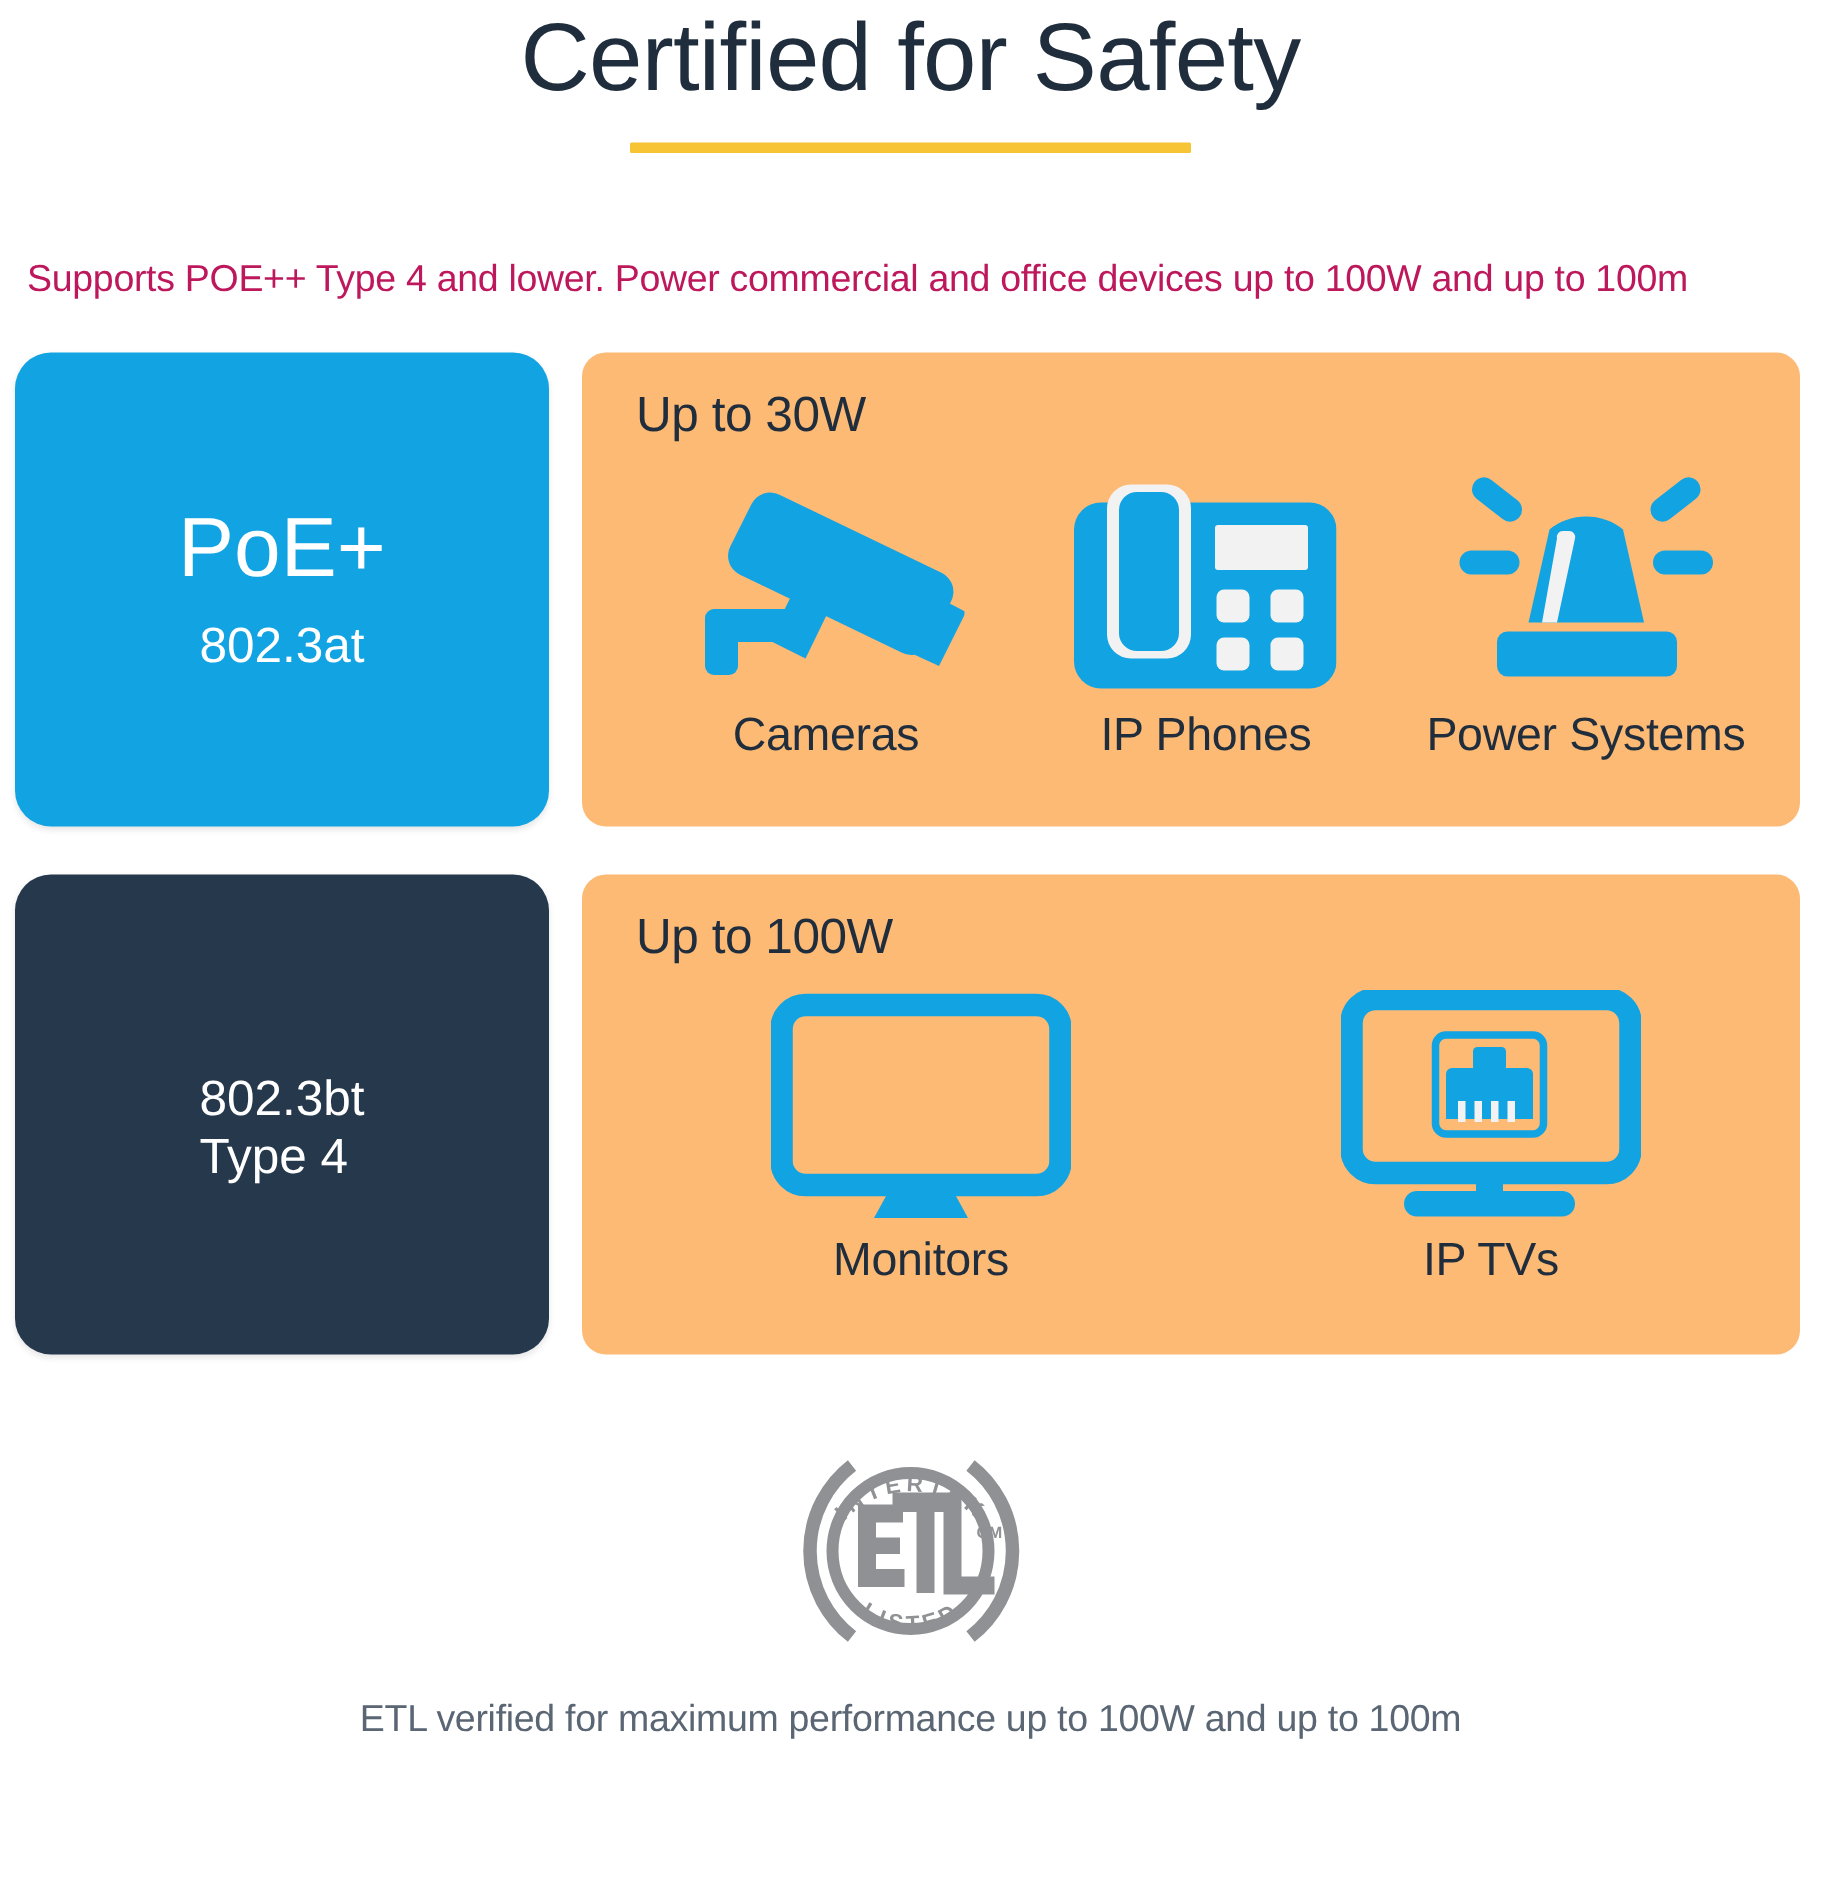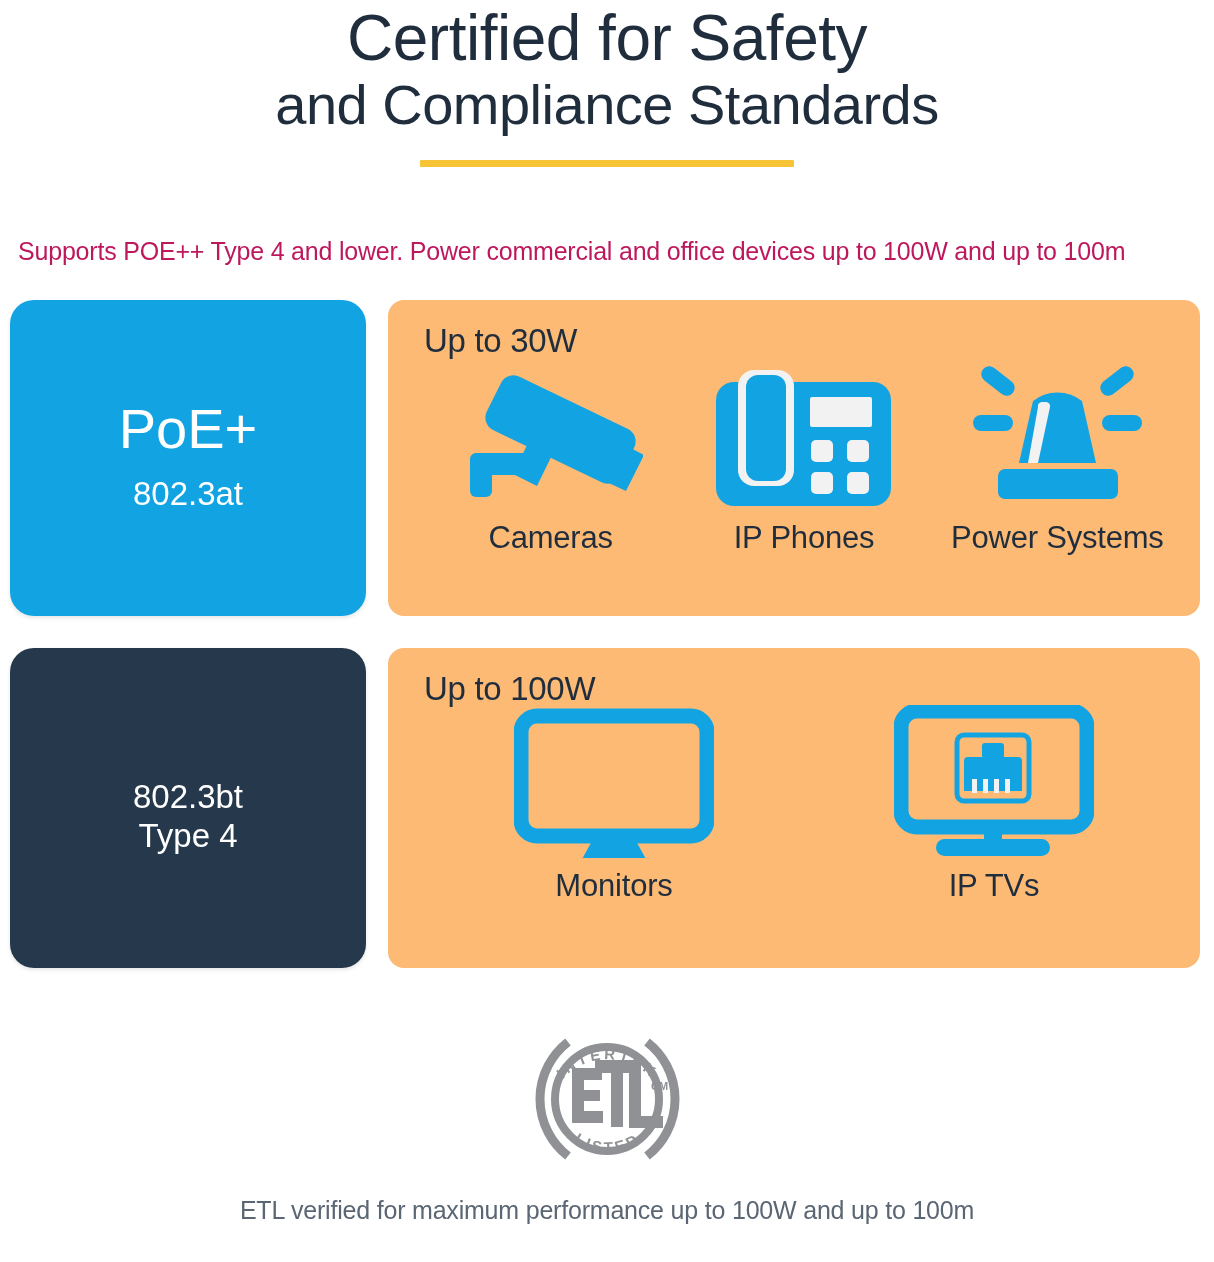--- a/index.html
+++ b/index.html
@@ -86,21 +86,21 @@
   .badge.blue { background: #12a3e3; height: 316px; }
   .badge.navy { background: #26384c; height: 320px; }
 
   .badge-title { font-size: 56px; font-weight: 400; line-height: 1; letter-spacing: 0px; }
   .badge.navy .badge-title { font-size: 58px; }
   .badge-sub {
     font-size: 33px;
     font-weight: 400;
     line-height: 1.18;
     margin-top: 18px;
-    text-align: center;
+    text-align: left;
   }
 
   .panel {
     flex: 1 1 auto;
     background: #fdba74;
     border-radius: 16px;
     padding: 22px 16px 8px 36px;
     display: flex;
     flex-direction: column;
   }
@@ -110,21 +110,21 @@
   .panel-heading {
     font-size: 33px;
     color: #1f2d3d;
     font-weight: 400;
     letter-spacing: -0.3px;
   }
 
   .items {
     display: flex;
     flex: 1 1 auto;
-    align-items: flex-start;
+    align-items: center;
     justify-content: space-around;
     padding-bottom: 18px;
   }
   .item {
     display: flex;
     flex-direction: column;
     align-items: center;
     justify-content: flex-end;
     width: 250px;
   }
@@ -156,21 +156,20 @@
     color: #5a6673;
     font-weight: 400;
     letter-spacing: -0.2px;
   }
 </style>
 </head>
 <body>
 
 <div class="header">
   <div class="title-line-1">Certified for Safety</div>
-  <div class="title-line-2">and Compliance Standards</div>
   <div class="rule-wrap">
     <div class="yellow-rule"></div>
   </div>
 </div>
 
 <div class="subtitle">Supports POE++ Type 4 and lower. Power commercial and office devices up to 100W and up to 100m</div>
 
 <div class="rows">
 
   <div class="row">

